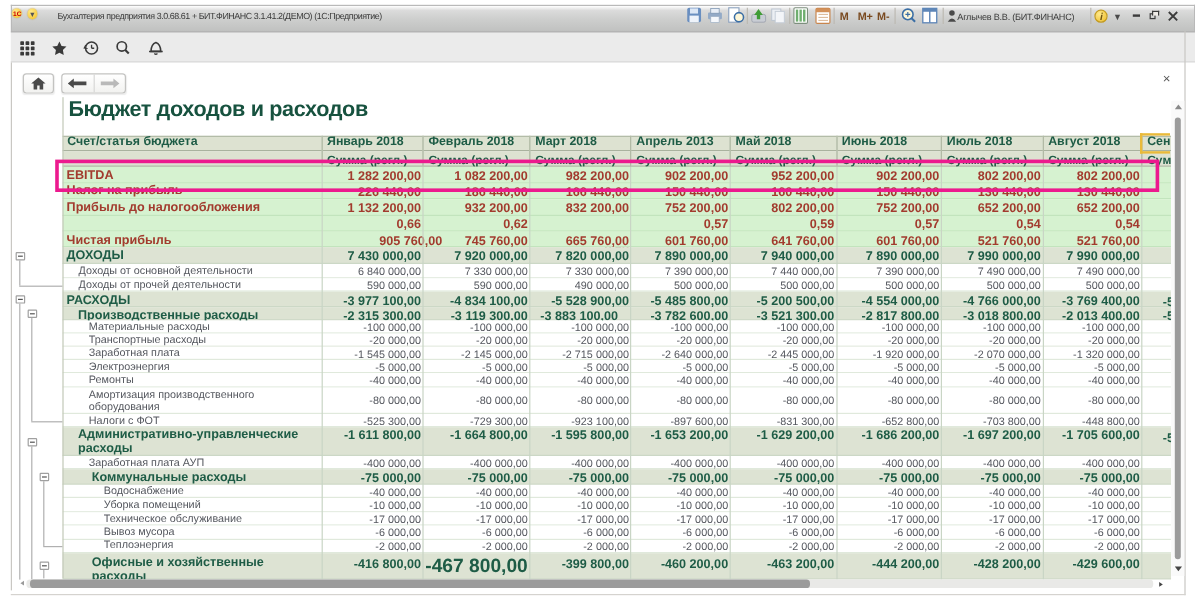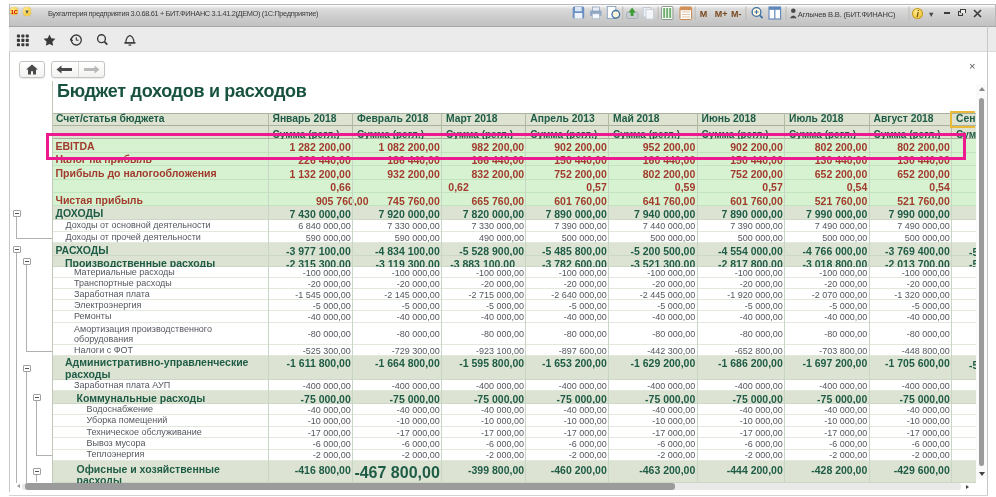--- a/index.html
+++ b/index.html
@@ -155,21 +155,21 @@
 <div class="abs" style="left:216.0px;top:55.10px;width:83.3px;font-size:10.5px;font-weight:bold;color:#a23b2e;text-align:right;">1 132 200,00</div>
 <div class="abs" style="left:300.5px;top:55.10px;width:87.8px;font-size:10.5px;font-weight:bold;color:#a23b2e;text-align:right;">932 200,00</div>
 <div class="abs" style="left:389.5px;top:55.10px;width:83.1px;font-size:10.5px;font-weight:bold;color:#a23b2e;text-align:right;">832 200,00</div>
 <div class="abs" style="left:473.8px;top:55.10px;width:81.5px;font-size:10.5px;font-weight:bold;color:#a23b2e;text-align:right;">752 200,00</div>
 <div class="abs" style="left:556.5px;top:55.10px;width:87.3px;font-size:10.5px;font-weight:bold;color:#a23b2e;text-align:right;">802 200,00</div>
 <div class="abs" style="left:645.0px;top:55.10px;width:86.3px;font-size:10.5px;font-weight:bold;color:#a23b2e;text-align:right;">752 200,00</div>
 <div class="abs" style="left:732.5px;top:55.10px;width:83.3px;font-size:10.5px;font-weight:bold;color:#a23b2e;text-align:right;">652 200,00</div>
 <div class="abs" style="left:817.0px;top:55.10px;width:81.3px;font-size:10.5px;font-weight:bold;color:#a23b2e;text-align:right;">652 200,00</div>
 <div class="abs" style="left:0;top:66.80px;width:100%;height:13.40px;background:#d6f2d0;border-bottom:1px solid #c2e4bd;"></div>
 <div class="abs" style="left:216.0px;top:68.50px;width:83.3px;font-size:10.5px;font-weight:bold;color:#a23b2e;text-align:right;">0,66</div>
-<div class="abs" style="left:300.5px;top:68.50px;width:87.8px;font-size:10.5px;font-weight:bold;color:#a23b2e;text-align:right;margin-left:29px;">0,62</div>
+<div class="abs" style="left:300.5px;top:68.50px;width:87.8px;font-size:10.5px;font-weight:bold;color:#a23b2e;text-align:right;">0,62</div>
 <div class="abs" style="left:389.5px;top:68.50px;width:83.1px;font-size:10.5px;font-weight:bold;color:#a23b2e;text-align:right;margin-top:20px;">0,60</div>
 <div class="abs" style="left:473.8px;top:68.50px;width:81.5px;font-size:10.5px;font-weight:bold;color:#a23b2e;text-align:right;">0,57</div>
 <div class="abs" style="left:556.5px;top:68.50px;width:87.3px;font-size:10.5px;font-weight:bold;color:#a23b2e;text-align:right;">0,59</div>
 <div class="abs" style="left:645.0px;top:68.50px;width:86.3px;font-size:10.5px;font-weight:bold;color:#a23b2e;text-align:right;">0,57</div>
 <div class="abs" style="left:732.5px;top:68.50px;width:83.3px;font-size:10.5px;font-weight:bold;color:#a23b2e;text-align:right;">0,54</div>
 <div class="abs" style="left:817.0px;top:68.50px;width:81.3px;font-size:10.5px;font-weight:bold;color:#a23b2e;text-align:right;">0,54</div>
 <div class="abs" style="left:0;top:80.20px;width:100%;height:13.40px;background:#d6f2d0;border-bottom:1px solid #c2e4bd;"></div>
 <div class="abs" style="left:4.0px;top:81.90px;width:210.0px;font-size:10.5px;font-weight:bold;color:#a23b2e;line-height:11.5px;">Чистая прибыль</div>
 <div class="abs" style="left:216.0px;top:81.90px;width:101px;font-size:10.5px;font-weight:bold;color:#a23b2e;text-align:right;">905 760,00</div>
 <div class="abs" style="left:300.5px;top:81.90px;width:87.8px;font-size:10.5px;font-weight:bold;color:#a23b2e;text-align:right;">745 760,00</div>
@@ -222,21 +222,21 @@
 <div class="abs" style="left:917.5px;top:132.90px;font-size:10.5px;font-weight:bold;color:#1e5c46;">-5</div>
 <div class="abs" style="left:0;top:143.20px;width:100%;height:11.50px;background:#dde3d3;border-bottom:1px solid #ccd8c6;"></div>
 <div class="abs" style="left:13.5px;top:144.90px;width:200.5px;font-size:10.5px;font-weight:bold;color:#1e5c46;line-height:11.5px;">Производственные расходы</div>
 <div class="abs" style="left:216.0px;top:144.90px;width:83.3px;font-size:10.5px;font-weight:bold;color:#1e5c46;text-align:right;">-2 315 300,00</div>
 <div class="abs" style="left:300.5px;top:144.90px;width:87.8px;font-size:10.5px;font-weight:bold;color:#1e5c46;text-align:right;">-3 119 300,00</div>
 <div class="abs" style="left:389.5px;top:144.90px;width:74px;font-size:10.5px;font-weight:bold;color:#1e5c46;text-align:right;">-3 883 100,00</div>
 <div class="abs" style="left:473.8px;top:144.90px;width:81.5px;font-size:10.5px;font-weight:bold;color:#1e5c46;text-align:right;">-3 782 600,00</div>
 <div class="abs" style="left:556.5px;top:144.90px;width:87.3px;font-size:10.5px;font-weight:bold;color:#1e5c46;text-align:right;">-3 521 300,00</div>
 <div class="abs" style="left:645.0px;top:144.90px;width:86.3px;font-size:10.5px;font-weight:bold;color:#1e5c46;text-align:right;">-2 817 800,00</div>
 <div class="abs" style="left:732.5px;top:144.90px;width:83.3px;font-size:10.5px;font-weight:bold;color:#1e5c46;text-align:right;">-3 018 800,00</div>
-<div class="abs" style="left:817.0px;top:144.90px;width:81.3px;font-size:10.5px;font-weight:bold;color:#1e5c46;text-align:right;">-2 013 700,00</div>
+<div class="abs" style="left:817.0px;top:144.90px;width:81.3px;font-size:10.5px;font-weight:bold;color:#1e5c46;text-align:right;">-2 013 400,00</div>
 <div class="abs" style="left:917.5px;top:145.40px;font-size:10.5px;font-weight:bold;color:#1e5c46;">-5</div>
 <div class="abs" style="left:0;top:154.70px;width:100%;height:11.00px;background:#ffffff;border-bottom:1px solid #e0e9dc;"></div>
 <div class="abs" style="left:22.5px;top:155.60px;width:191.5px;font-size:9.0px;font-weight:normal;color:#54575e;line-height:9.6px;">Материальные расходы</div>
 <div class="abs" style="left:216.0px;top:155.60px;width:83.3px;font-size:9.0px;font-weight:normal;color:#54575e;text-align:right;">-100 000,00</div>
 <div class="abs" style="left:300.5px;top:155.60px;width:87.8px;font-size:9.0px;font-weight:normal;color:#54575e;text-align:right;">-100 000,00</div>
 <div class="abs" style="left:389.5px;top:155.60px;width:83.1px;font-size:9.0px;font-weight:normal;color:#54575e;text-align:right;">-100 000,00</div>
 <div class="abs" style="left:473.8px;top:155.60px;width:81.5px;font-size:9.0px;font-weight:normal;color:#54575e;text-align:right;">-100 000,00</div>
 <div class="abs" style="left:556.5px;top:155.60px;width:87.3px;font-size:9.0px;font-weight:normal;color:#54575e;text-align:right;">-100 000,00</div>
 <div class="abs" style="left:645.0px;top:155.60px;width:86.3px;font-size:9.0px;font-weight:normal;color:#54575e;text-align:right;">-100 000,00</div>
 <div class="abs" style="left:732.5px;top:155.60px;width:83.3px;font-size:9.0px;font-weight:normal;color:#54575e;text-align:right;">-100 000,00</div>
@@ -290,21 +290,21 @@
 <div class="abs" style="left:556.5px;top:216.40px;width:87.3px;font-size:9.0px;font-weight:normal;color:#54575e;text-align:right;">-80 000,00</div>
 <div class="abs" style="left:645.0px;top:216.40px;width:86.3px;font-size:9.0px;font-weight:normal;color:#54575e;text-align:right;">-80 000,00</div>
 <div class="abs" style="left:732.5px;top:216.40px;width:83.3px;font-size:9.0px;font-weight:normal;color:#54575e;text-align:right;">-80 000,00</div>
 <div class="abs" style="left:817.0px;top:216.40px;width:81.3px;font-size:9.0px;font-weight:normal;color:#54575e;text-align:right;">-80 000,00</div>
 <div class="abs" style="left:0;top:232.20px;width:100%;height:11.50px;background:#ffffff;border-bottom:1px solid #e0e9dc;"></div>
 <div class="abs" style="left:22.5px;top:233.10px;width:191.5px;font-size:9.0px;font-weight:normal;color:#54575e;line-height:9.6px;">Налоги с ФОТ</div>
 <div class="abs" style="left:216.0px;top:233.10px;width:83.3px;font-size:9.0px;font-weight:normal;color:#54575e;text-align:right;">-525 300,00</div>
 <div class="abs" style="left:300.5px;top:233.10px;width:87.8px;font-size:9.0px;font-weight:normal;color:#54575e;text-align:right;">-729 300,00</div>
 <div class="abs" style="left:389.5px;top:233.10px;width:83.1px;font-size:9.0px;font-weight:normal;color:#54575e;text-align:right;">-923 100,00</div>
 <div class="abs" style="left:473.8px;top:233.10px;width:81.5px;font-size:9.0px;font-weight:normal;color:#54575e;text-align:right;">-897 600,00</div>
-<div class="abs" style="left:556.5px;top:233.10px;width:87.3px;font-size:9.0px;font-weight:normal;color:#54575e;text-align:right;">-442 300,00</div>
+<div class="abs" style="left:556.5px;top:233.10px;width:87.3px;font-size:9.0px;font-weight:normal;color:#54575e;text-align:right;">-831 300,00</div>
 <div class="abs" style="left:645.0px;top:233.10px;width:86.3px;font-size:9.0px;font-weight:normal;color:#54575e;text-align:right;">-652 800,00</div>
 <div class="abs" style="left:732.5px;top:233.10px;width:83.3px;font-size:9.0px;font-weight:normal;color:#54575e;text-align:right;">-703 800,00</div>
 <div class="abs" style="left:817.0px;top:233.10px;width:81.3px;font-size:9.0px;font-weight:normal;color:#54575e;text-align:right;">-448 800,00</div>
 <div class="abs" style="left:0;top:243.70px;width:100%;height:23.50px;background:#dde3d3;border-bottom:1px solid #ccd8c6;"></div>
 <div class="abs" style="left:13.5px;top:244.30px;width:200.5px;font-size:10.5px;font-weight:bold;color:#1e5c46;line-height:11.5px;">Административно-управленческие расходы</div>
 <div class="abs" style="left:216.0px;top:244.30px;width:83.3px;font-size:10.5px;font-weight:bold;color:#1e5c46;text-align:right;">-1 611 800,00</div>
 <div class="abs" style="left:300.5px;top:244.30px;width:87.8px;font-size:10.5px;font-weight:bold;color:#1e5c46;text-align:right;">-1 664 800,00</div>
 <div class="abs" style="left:389.5px;top:244.30px;width:83.1px;font-size:10.5px;font-weight:bold;color:#1e5c46;text-align:right;">-1 595 800,00</div>
 <div class="abs" style="left:473.8px;top:244.30px;width:81.5px;font-size:10.5px;font-weight:bold;color:#1e5c46;text-align:right;">-1 653 200,00</div>
 <div class="abs" style="left:556.5px;top:244.30px;width:87.3px;font-size:10.5px;font-weight:bold;color:#1e5c46;text-align:right;">-1 629 200,00</div>

